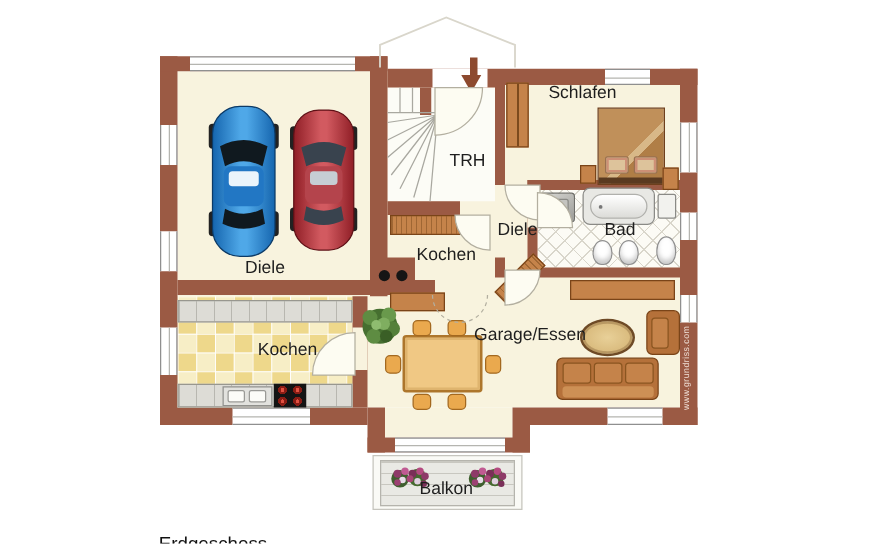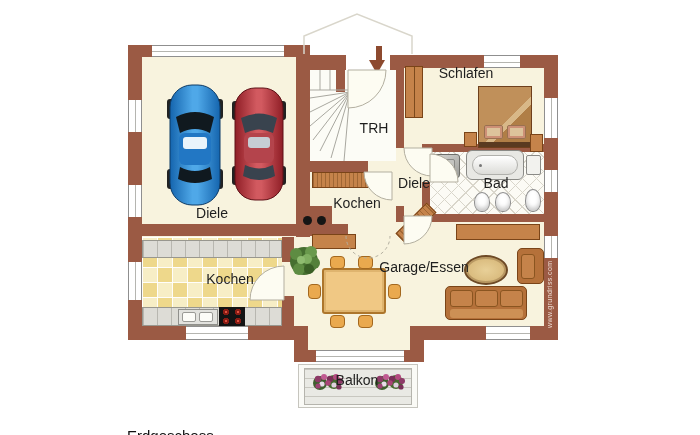--- a/index.html
+++ b/index.html
@@ -248,18 +248,18 @@
   </svg>
 
   <span class="label" style="left:212px;top:213px;">Diele</span>
   <span class="label" style="left:374px;top:128px;">TRH</span>
   <span class="label" style="left:466px;top:73px;">Schlafen</span>
   <span class="label" style="left:414px;top:183px;">Diele</span>
   <span class="label" style="left:496px;top:183px;">Bad</span>
   <span class="label" style="left:357px;top:203px;">Kochen</span>
   <span class="label" style="left:230px;top:279px;">Kochen</span>
   <span class="label" style="left:424px;top:267px;">Garage/Essen</span>
-  <span class="label" style="left:357px;top:380px;">Balkon</span>
+  <span class="label" style="left:357px;top:390px;">Balkon</span>
 
   <span class="watermark">www.grundriss.com</span>
   <span class="caption">Erdgeschoss</span>
 
 </div>
 
 </body></html>

